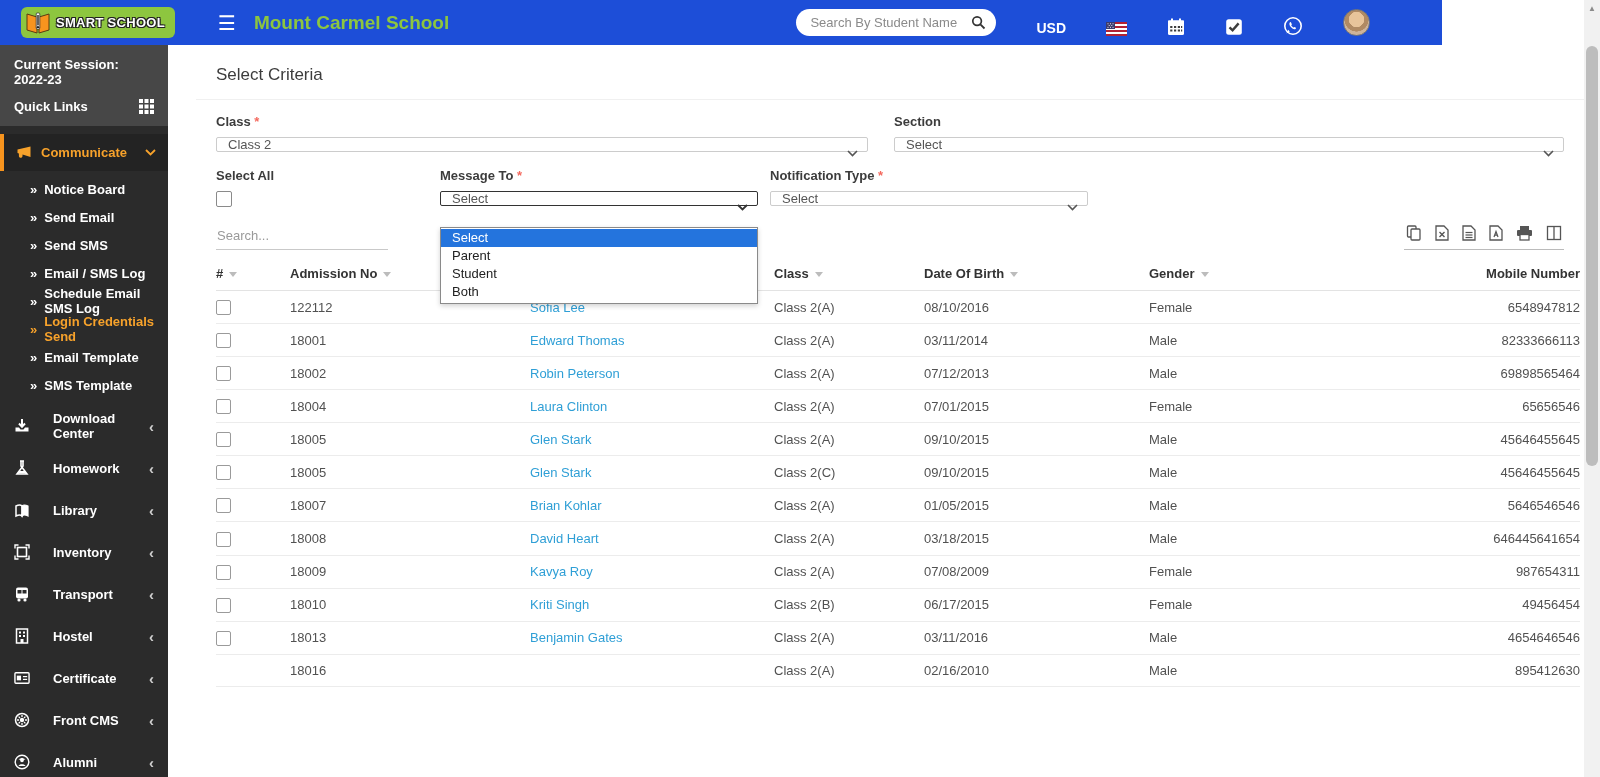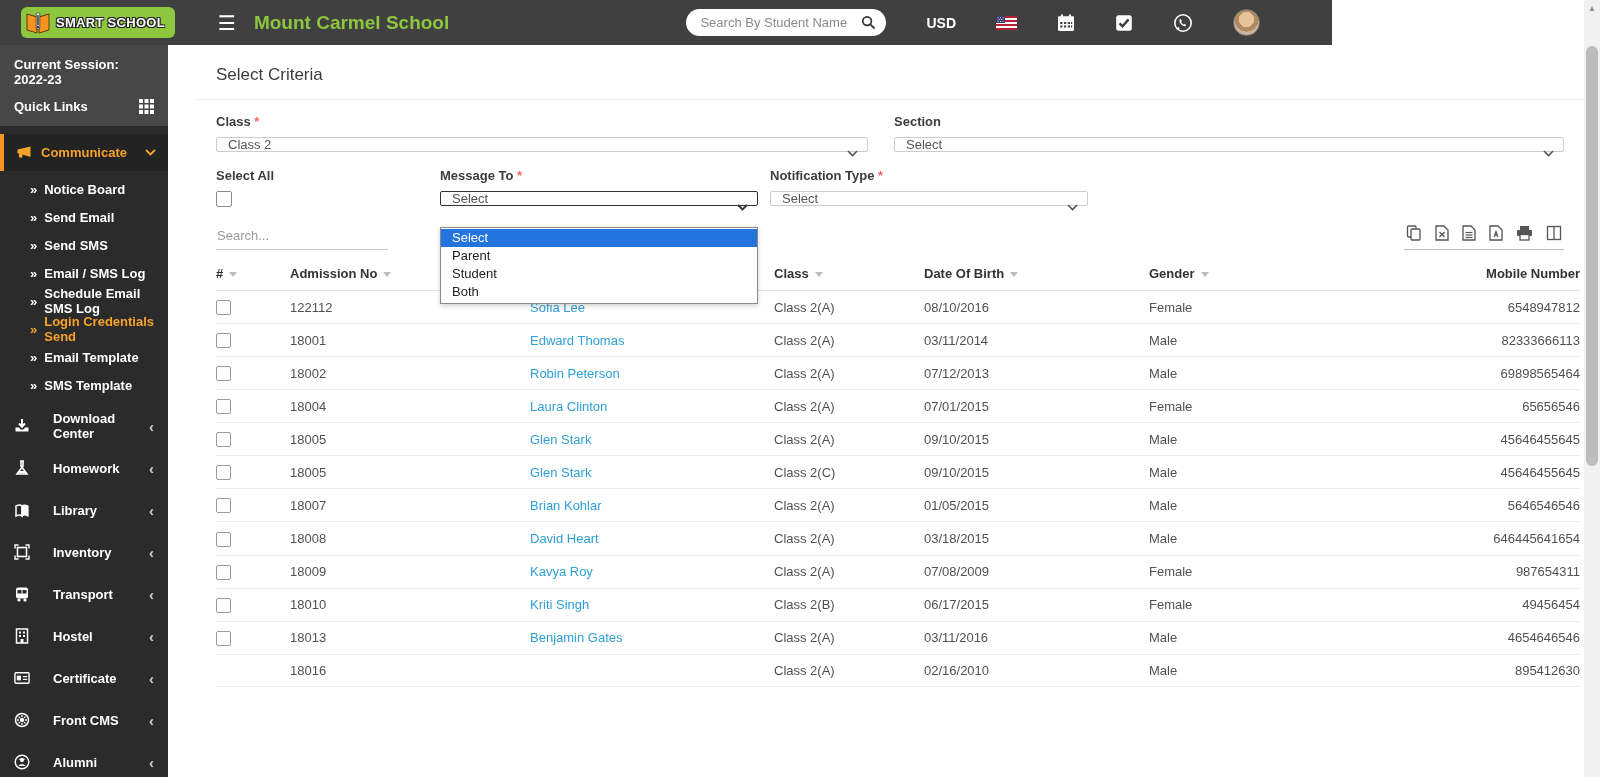--- a/index.html
+++ b/index.html
@@ -1,27 +1,27 @@
 <!DOCTYPE html>
 <html><head>
 <meta charset="utf-8">
 <style>
   * { margin:0; padding:0; box-sizing:border-box; }
   html,body { width:1600px; height:777px; overflow:hidden; }
   body { font-family:"Liberation Sans","DejaVu Sans",sans-serif; background:#fff; position:relative; }
 
   
-  .hdr { position:absolute; top:0; left:0; width:1332px; height:45px; background:#404040; display:flex; align-items:center; z-index:50; }
+  .hdr { position:absolute; top:0; left:0; width:1442px; height:45px; background:#1d4ed8; display:flex; align-items:center; z-index:50; }
   .logo-wrap { width:196px; height:45px; display:flex; align-items:center; justify-content:center; }
   .logo-pill { background:#8dc63f; border-radius:6px; height:31px; padding:0 10px 0 4px; display:flex; align-items:center; gap:5px; }
   .logo-book { width:26px; height:24px; }
   .logo-text { color:#fff; font-weight:bold; font-size:13px; letter-spacing:.3px; text-shadow:-1px -1px 0 #222,1px -1px 0 #222,-1px 1px 0 #222,1px 1px 0 #222; }
   .burger { color:#fff; font-size:20px; margin:0 18px 0 22px; cursor:pointer; line-height:1; }
   .school-title { color:#8dc63f; font-weight:bold; font-size:19px; }
-  .hdr-right { margin-left:auto; display:flex; align-items:center; gap:40px; padding-right:72px; }
+  .hdr-right { margin-left:auto; display:flex; align-items:flex-end; gap:40px; padding-right:72px; }
   .hdr-search { position:relative; }
   .hdr-search input { width:200px; height:27px; border:none; border-radius:14px; padding:0 30px 0 14px; font-size:13px; color:#333; outline:none; background:#fff; }
   .hdr-search input::placeholder { color:#8a8a8a; }
   .hdr-search .mag { position:absolute; right:10px; top:6px; }
   .usd { color:#fff; font-weight:bold; font-size:14px; cursor:pointer; }
   .hicon { cursor:pointer; display:flex; align-items:center; }
   .avatar { width:27px; height:27px; border-radius:50%; background:radial-gradient(circle at 50% 38%, #e8c49a 0 38%, #b08a63 39% 60%, #cdb39a 61%); border:1px solid #777; }
 
   
   .sbar { position:absolute; right:0; top:0; width:16px; height:777px; background:#f1f1f1; z-index:60; }

